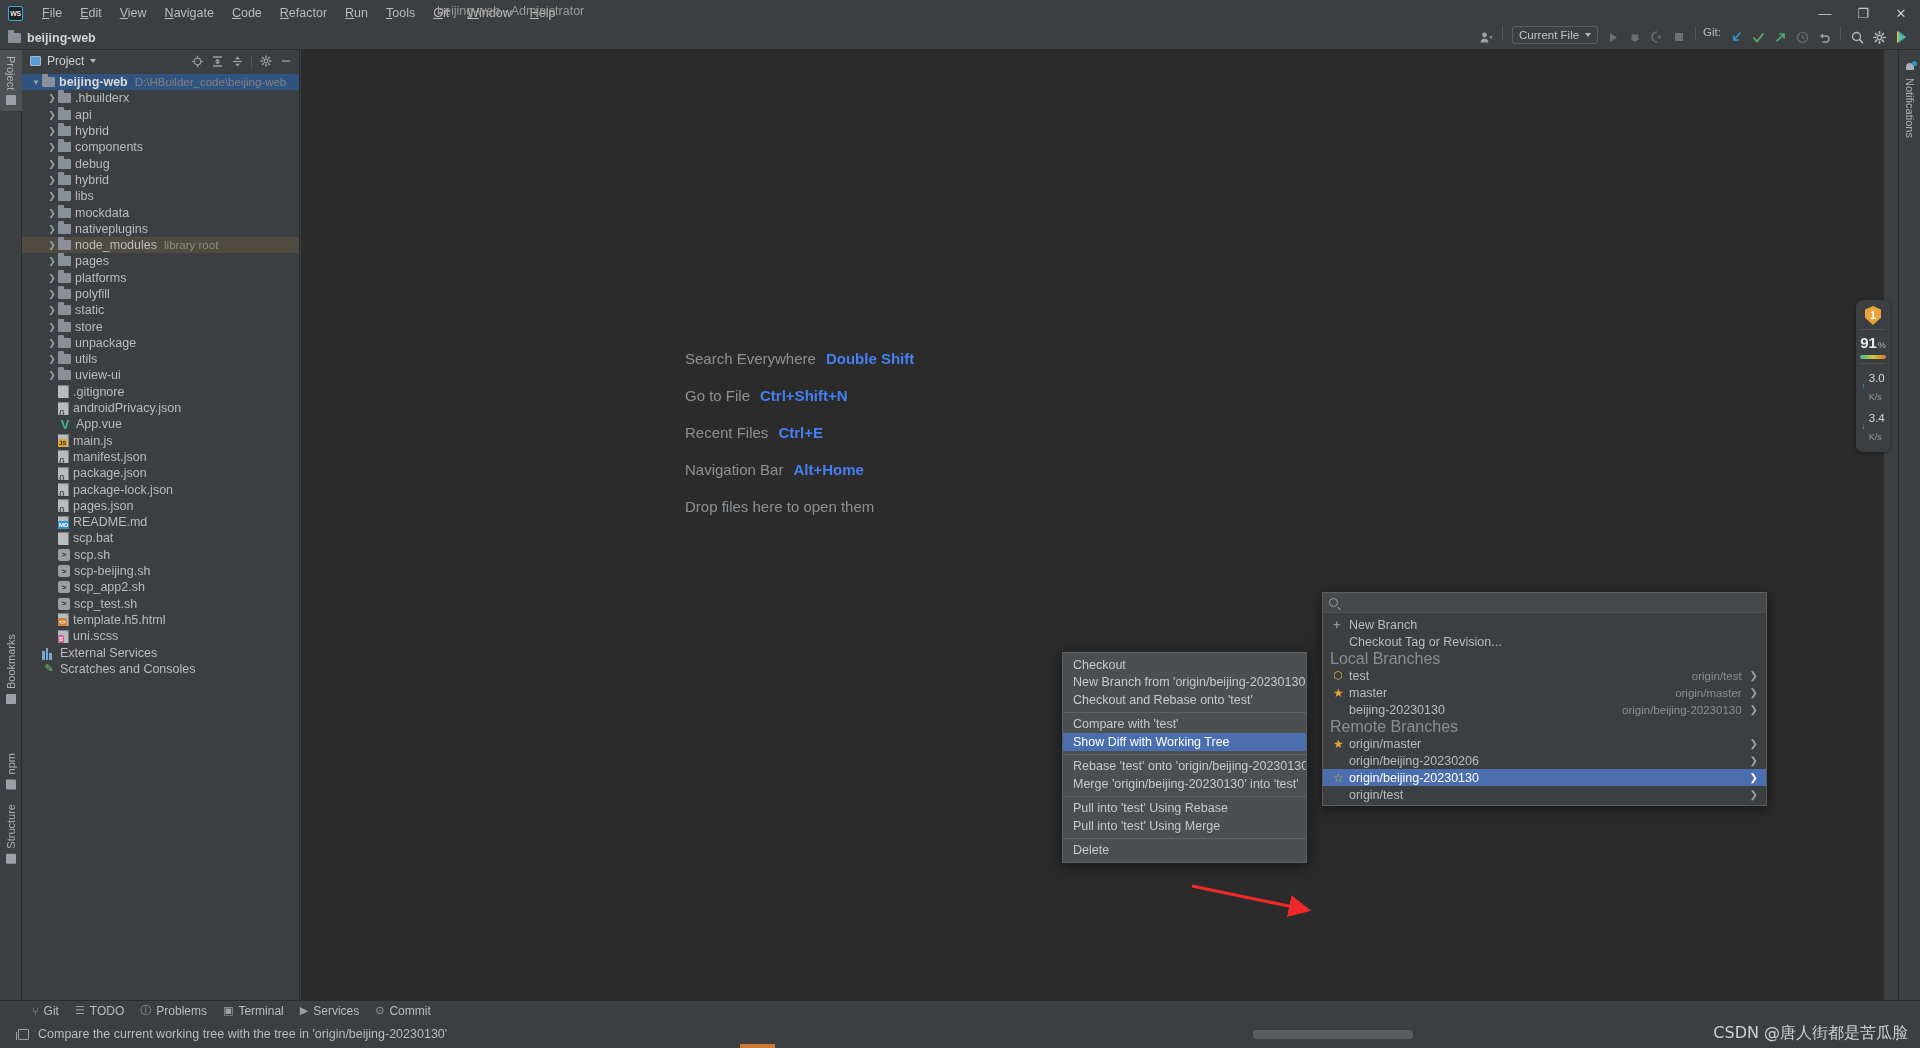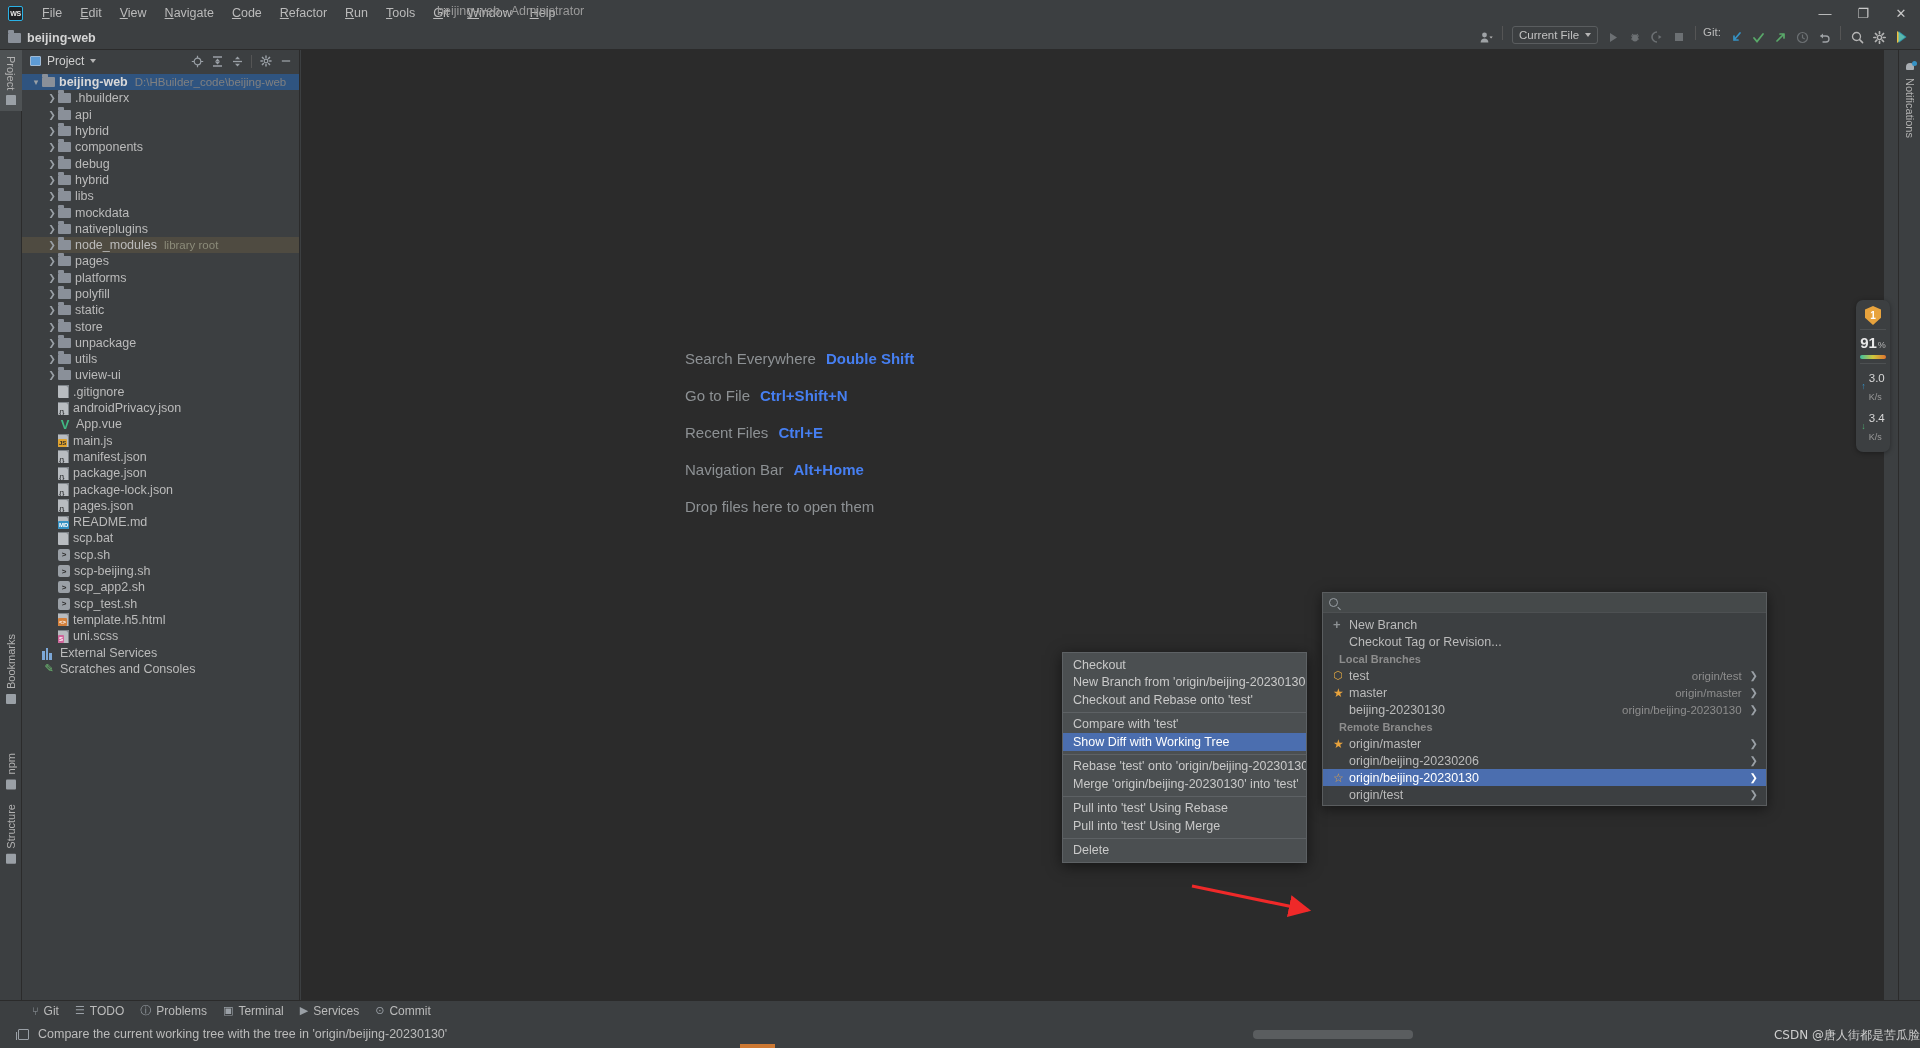--- a/index.html
+++ b/index.html
@@ -168,21 +168,21 @@
   .mag:after{content:"";position:absolute;right:-4px;bottom:-3px;width:4px;height:1.3px;background:#9aa0a6;transform:rotate(45deg);}
   .gp-body{padding:3px 0 2px;}
   .gi{height:17px;display:flex;align-items:center;padding:0 8px 0 10px;font-size:12.5px;color:#bbbbbb;white-space:nowrap;}
   .gi.sel{background:#4b6eaf;color:#fff;}
   .gi .lic{width:16px;flex:none;display:flex;align-items:center;font-size:11px;}
   .gi .nm{}
   .gi .tr{margin-left:auto;color:#8d8d8d;font-size:11.5px;padding-right:8px;}
   .gi.sel .tr{color:#d9e2f0;}
   .gi .chev{color:#9aa0a6;font-size:10px;}
   .gi.sel .chev{color:#fff;}
-  .ghdr{height:17px;display:flex;align-items:center;padding-left:16px;font-size:11px;color:#8d8d8d;font-weight:bold;}
+  .ghdr{height:17px;display:flex;align-items:center;padding-left:7px;font-size:16px;color:#8d8d8d;font-weight:normal;}
   .plus{color:#8d9194;font-size:13px;font-weight:bold;}
   .star{color:#e8a33d;font-size:12px;}
   .tag{color:#d9a343;font-size:11px;}
 
   
   .ctx{
     position:absolute;left:1062px;top:652px;width:245px;
     background:#4b4f51;border:1px solid #5d6164;
     box-shadow:0 3px 14px rgba(0,0,0,.55);z-index:50;padding:3px 0;
   }
@@ -202,21 +202,21 @@
   .twic{font-size:11px;color:#9aa0a6;}
 
   .status{
     position:absolute;bottom:0;left:0;width:1920px;height:28px;
     background:#3c3f41;display:flex;align-items:center;padding-left:18px;
   }
   .stxt{font-size:12.5px;color:#bbbbbb;}
   .sbox{width:11px;height:11px;border:1.3px solid #9aa0a6;border-radius:1px;margin-right:9px;position:relative;}
   .sbox:after{content:"";position:absolute;left:-3px;top:2px;width:1.3px;height:8px;background:#9aa0a6;}
   .watermark{
-    position:absolute;right:0;bottom:4px;font-size:12px;color:#cfcfcf;
+    position:absolute;right:12px;bottom:4px;font-size:16px;color:#cfcfcf;
     font-family:"DejaVu Sans",sans-serif;z-index:70;
   }
   .progress-nub{position:absolute;bottom:0;left:740px;width:35px;height:4px;background:#cc7832;}
   .scroll-nub{position:absolute;bottom:9px;left:1253px;width:160px;height:9px;background:#5a5d5f;border-radius:4px;}
 </style>
 </head>
 <body>
 
 <div id="app">
 

